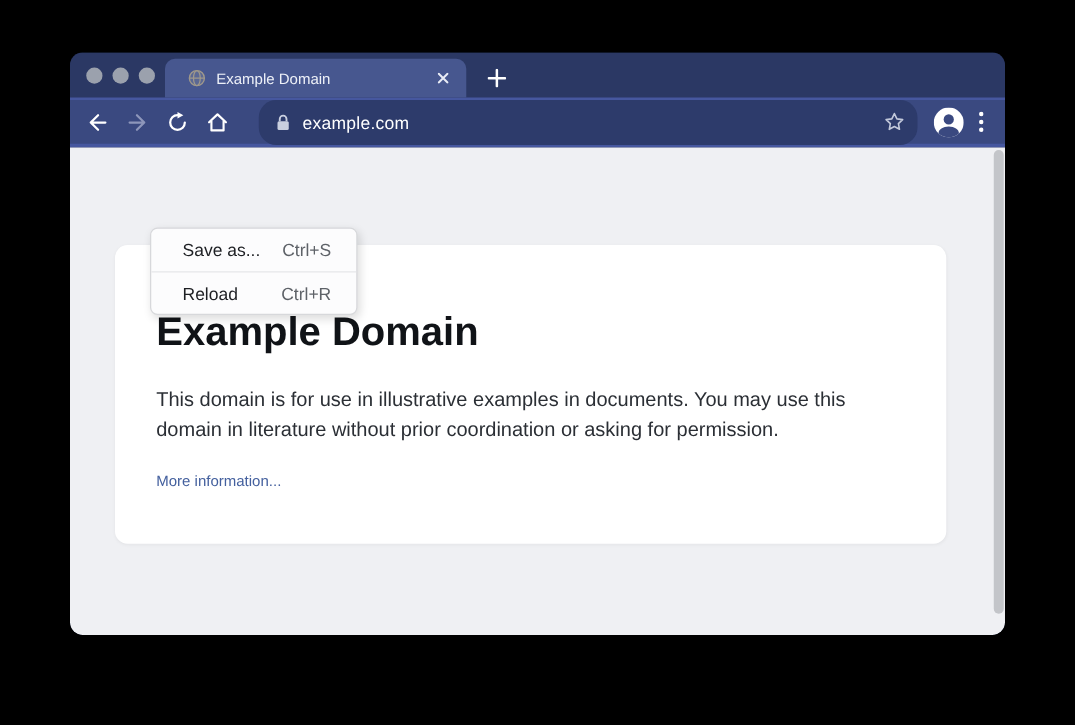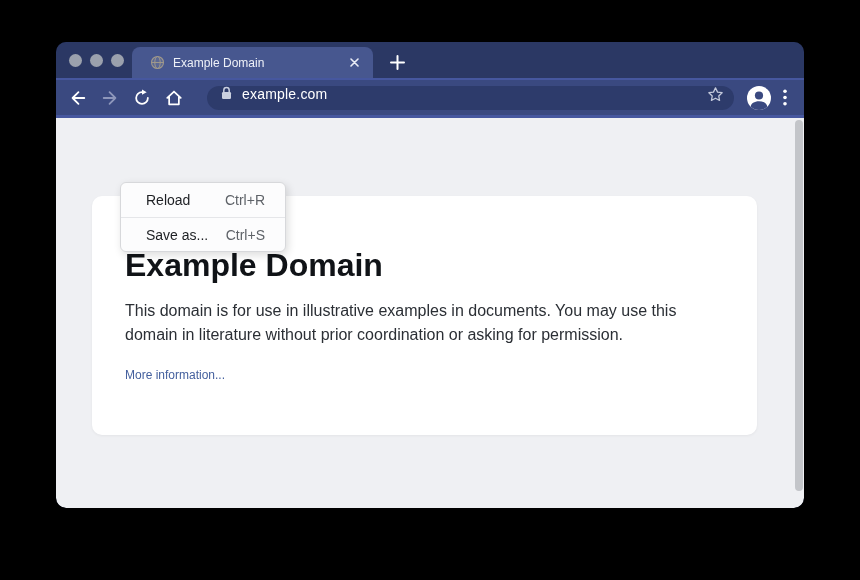--- a/index.html
+++ b/index.html
@@ -23,36 +23,36 @@
                 justify-content:center; border-radius:50%; }
   .newtab { width:16px; height:16px; margin:0 0 8px 16px; display:flex;
             align-items:center; justify-content:center; }
 
   
   .navbar { height:40px; background:#3a4980; border-top:2px solid #46579f;
             border-bottom:3px solid #46579f; display:flex; align-items:center;
             padding:0 0 0 13px; }
   .navbtn { width:18px; height:18px; margin-right:14px; display:flex;
             align-items:center; justify-content:center; flex:0 0 auto; }
-  .omnibox { flex:1 1 auto; height:24px; margin-left:10px; background:#2d3b6b;
-             border-radius:14px; display:flex; 
+  .omnibox { flex:1 1 auto; height:36px; margin-left:10px; background:#2d3b6b;
+             border-radius:14px; display:flex; align-items:center;
              padding:0 10px 0 13px; }
   .omnibox .url { flex:1 1 auto; margin-left:9px; font-size:14px; font-weight:500;
                   color:#ffffff; letter-spacing:.2px; }
   .avatar { width:24px; height:24px; margin-left:13px; flex:0 0 auto; }
   .menu-dots { margin:0 17px 0 12px; flex:0 0 auto; display:flex; }
 
   
   .page { position:relative; height:390px; background:#eff0f3;
           border-radius:0 0 10px 10px; }
   .card { position:absolute; left:36px; top:78px; width:665px; height:239px;
           background:#fff; border-radius:10px;
           box-shadow:0 1px 3px rgba(0,0,0,.05); padding:50px 34px 0 33px; }
   .card h1 { font-size:32px; line-height:38px; font-weight:700; color:#101317; }
-  .card p { margin-top:15px; width:582px; font-size:16px; line-height:24px;
+  .card p { margin-top:25px; width:582px; font-size:16px; line-height:24px;
             color:#2b2f35; }
   .card a { display:inline-block; margin-top:21px; font-size:12px; color:#44609e;
             text-decoration:none; }
 
   .ctx-menu { position:absolute; left:64px; top:64px; width:166px;
               background:#fcfcfd; border:1px solid #d7d8db; border-radius:6px;
               box-shadow:2px 3px 8px rgba(0,0,0,.14); z-index:5; overflow:hidden; }
   .ctx-item { height:34px; display:flex; align-items:center;
               justify-content:space-between; padding:0 20px 0 25px; }
   .ctx-item + .ctx-item { border-top:1px solid #e5e6e9; }
@@ -149,25 +149,25 @@
   <div class="page">
 
     <div class="card">
       <h1>Example Domain</h1>
       <p>This domain is for use in illustrative examples in documents. You may use this domain in literature without prior coordination or asking for permission.</p>
       <a href="#">More information...</a>
     </div>
 
     <div class="ctx-menu">
       <div class="ctx-item">
+        <span class="ctx-label">Save as...</span>
+        <span class="ctx-short">Ctrl+S</span>
+      </div>
+      <div class="ctx-item">
         <span class="ctx-label">Reload</span>
         <span class="ctx-short">Ctrl+R</span>
-      </div>
-      <div class="ctx-item">
-        <span class="ctx-label">Save as...</span>
-        <span class="ctx-short">Ctrl+S</span>
       </div>
     </div>
 
     <div class="scrollbar"></div>
   </div>
 
 </div>
 
 </body></html>

